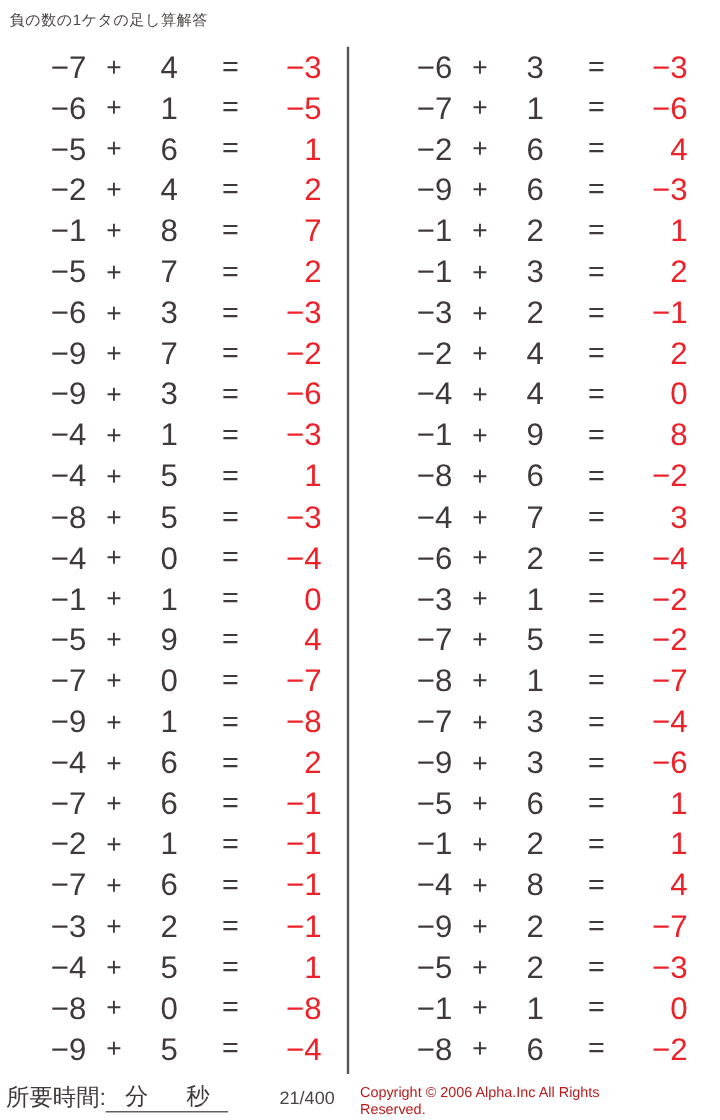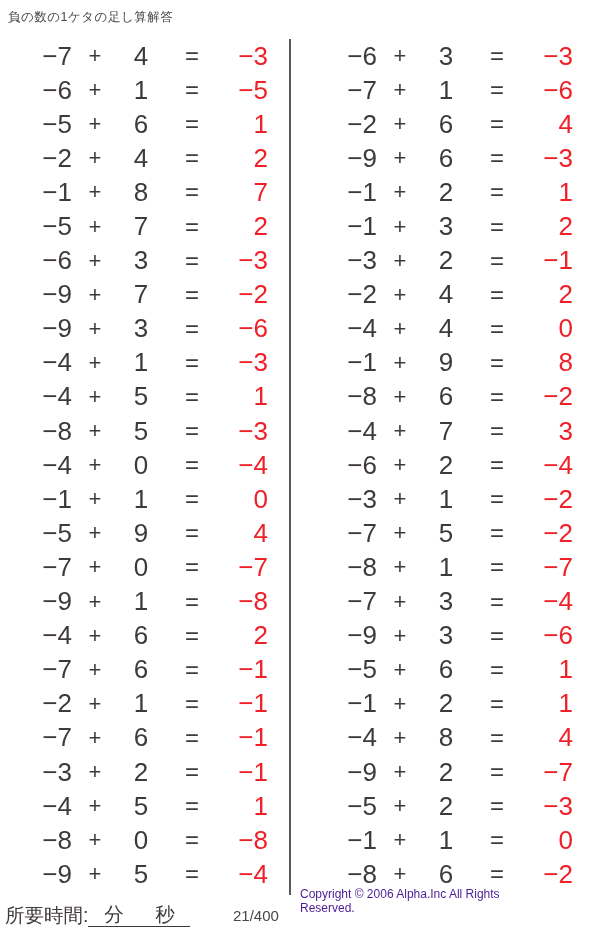--- a/index.html
+++ b/index.html
@@ -59,22 +59,22 @@
     display: inline-flex; width: 102px; height: 23px;
     border-bottom: 1.5px solid #3f3a39;
     justify-content: space-around; align-items: flex-end;
   }
   .time-unit { line-height: 23px; }
   .page-number {
     position: absolute; left: 233px; bottom: 7px;
     font-size: 15px; color: #4a4545;
   }
   .copyright {
-    position: absolute; left: 300px; bottom: 16px;
-    font-size: 12px; color: #4c1d95;
+    position: absolute; left: 300px; bottom: 0;
+    font-size: 12px; color: #b91c1c;
   }
 </style>
 </head>
 <body>
 
 <div class="page">
 
   <div class="header">
     <div class="sheet-title">負の数の1ケタの足し算解答</div>
   </div>

